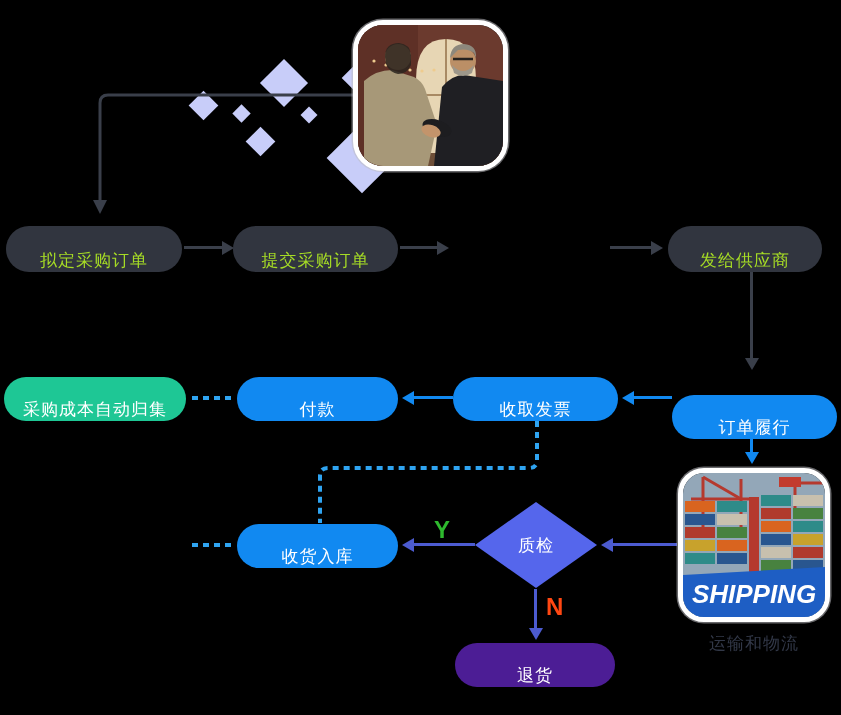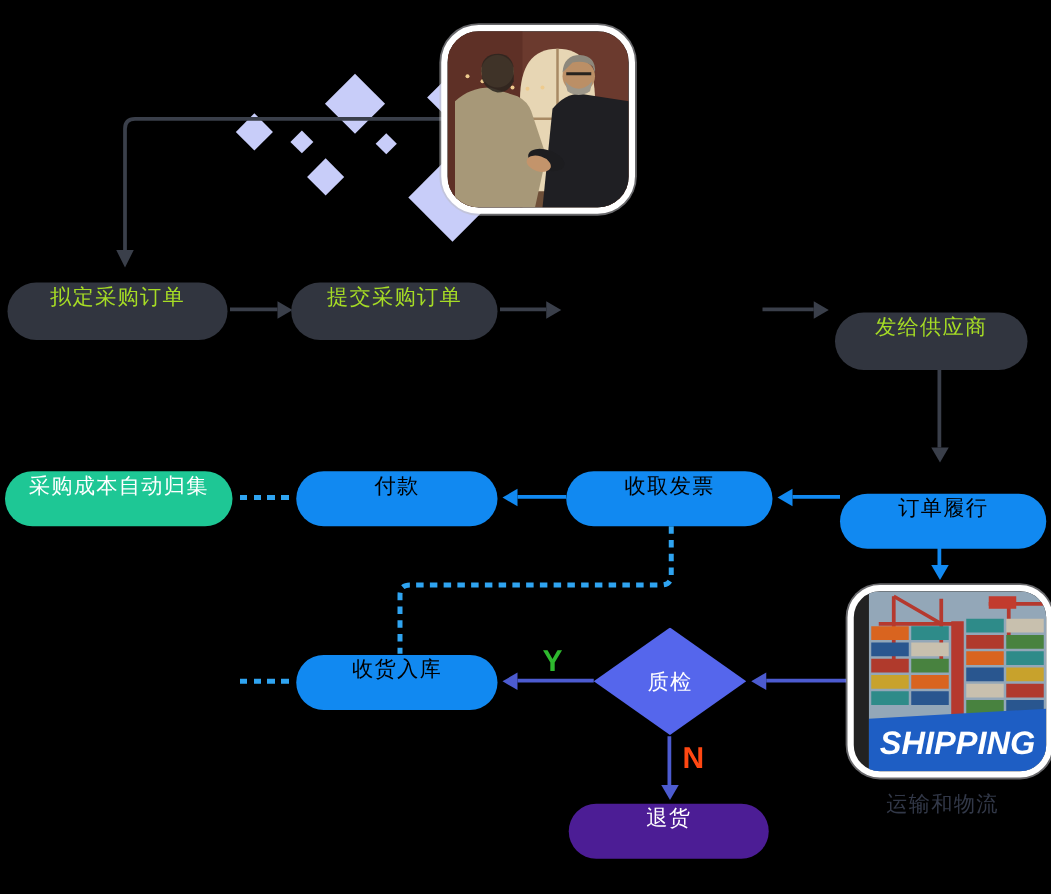--- a/index.html
+++ b/index.html
@@ -17,25 +17,25 @@
   .dotted-h{position:absolute;height:4px;z-index:2;
     background:repeating-linear-gradient(90deg,#2FA4F1 0 6px,transparent 6px 11px);}
   .head{position:absolute;width:0;height:0;z-index:2;}
   .head-right.dark-h{border-top:7px solid transparent;border-bottom:7px solid transparent;border-left:12px solid #3A3F4A;}
   .head-down.dark-h{border-left:7px solid transparent;border-right:7px solid transparent;border-top:12px solid #3A3F4A;}
   .head-left.blue-h{border-top:7px solid transparent;border-bottom:7px solid transparent;border-right:12px solid #1189F1;}
   .head-down.blue-h{border-left:7px solid transparent;border-right:7px solid transparent;border-top:12px solid #1189F1;}
   .head-left.indigo-h{border-top:7px solid transparent;border-bottom:7px solid transparent;border-right:12px solid #4C5BD0;}
   .head-down.indigo-h{border-left:7px solid transparent;border-right:7px solid transparent;border-top:12px solid #4C5BD0;}
   .pill{
-    position:absolute;display:flex;align-items:flex-start;justify-content:center;
+    position:absolute;display:flex;align-items:flex-end;justify-content:center;
     border-radius:23px;font-size:17px;letter-spacing:1px;z-index:3;
   }
   .pill.darkpill{background:#31353F;color:#A6DC25;height:46px;}
-  .pill.bluepill{background:#1189F1;color:#000000;height:44px;border-radius:22px;}
+  .pill.bluepill{background:#1189F1;color:#ffffff;height:44px;border-radius:22px;}
   .pill.greenpill{background:#1EC795;color:#FFFFFF;height:44px;border-radius:22px;}
   .pill.redpill{background:#4c1d95;color:#FFFFFF;height:44px;border-radius:22px;}
   .diamond{
     position:absolute;left:475px;top:502px;width:122px;height:86px;z-index:3;
     background:#5566EC;clip-path:polygon(50% 0,100% 50%,50% 100%,0 50%);
     display:flex;align-items:center;justify-content:center;
     color:#FFFFFF;font-size:17px;letter-spacing:1px;
   }
   .branch-label{position:absolute;font-size:24px;font-weight:bold;z-index:4;}
   .yes{color:#2EB92E;left:434px;top:516px;}
@@ -97,21 +97,21 @@
   <div class="head head-left indigo-h" style="left:402px;top:538px;"></div>
   <div class="vline indigo" style="left:534px;top:589px;height:39px;"></div>
   <div class="head head-down indigo-h" style="left:529px;top:628px;"></div>
 
   <div class="pill darkpill" style="left:6px;top:226px;width:176px;">
     <span>拟定采购订单</span>
   </div>
   <div class="pill darkpill" style="left:233px;top:226px;width:165px;">
     <span>提交采购订单</span>
   </div>
-  <div class="pill darkpill" style="left:668px;top:226px;width:154px;margin-top:24px;">
+  <div class="pill darkpill" style="left:668px;top:226px;width:154px;">
     <span>发给供应商</span>
   </div>
 
   <div class="pill greenpill" style="left:4px;top:377px;width:182px;">
     <span>采购成本自动归集</span>
   </div>
   <div class="pill bluepill" style="left:237px;top:377px;width:161px;">
     <span>付款</span>
   </div>
   <div class="pill bluepill" style="left:453px;top:377px;width:165px;">
@@ -161,21 +161,21 @@
       <g>
         <path d="M6 56 Q18 45 34 45 L56 52 Q64 56 67 64 L79 100 L70 141 H6 Z" fill="#a79878"></path>
         <circle cx="40" cy="32" r="13" fill="#b3855c"></circle>
         <path d="M27 32 Q27 18 41 18 Q52 19 53 30 L53 40 Q49 49 40 49 Q31 47 28 39 Z" fill="#2a241e" opacity="0.85"></path>
       </g>
       <ellipse cx="79" cy="103" rx="15" ry="8" fill="#1d1d20" transform="rotate(18 79 103)"></ellipse>
       <ellipse cx="73" cy="106" rx="10" ry="6" fill="#c3946b" transform="rotate(18 73 106)"></ellipse>
     </svg>
   </div>
 
-  <div class="photoframe" style="left:678px;top:468px;width:142px;height:144px;border-radius:26px;padding-left:12px;">
+  <div class="photoframe" style="left:678px;top:468px;width:142px;height:144px;border-radius:26px;">
     <svg width="142" height="144" viewBox="0 0 142 144">
       <rect width="142" height="144" fill="#93a7b8"></rect>
       <g stroke="#b5392e" stroke-width="3" fill="none">
         <path d="M8 26 H70 M20 4 V60 M58 6 V60 M96 10 H140 M112 10 V40"></path>
         <path d="M20 4 L58 26"></path>
       </g>
       <rect x="96" y="4" width="22" height="10" fill="#c23b2e"></rect>
       <g>
         <rect x="2" y="28" width="30" height="11" fill="#d9641f"></rect>
           <rect x="34" y="28" width="30" height="11" fill="#2e8b89"></rect>

